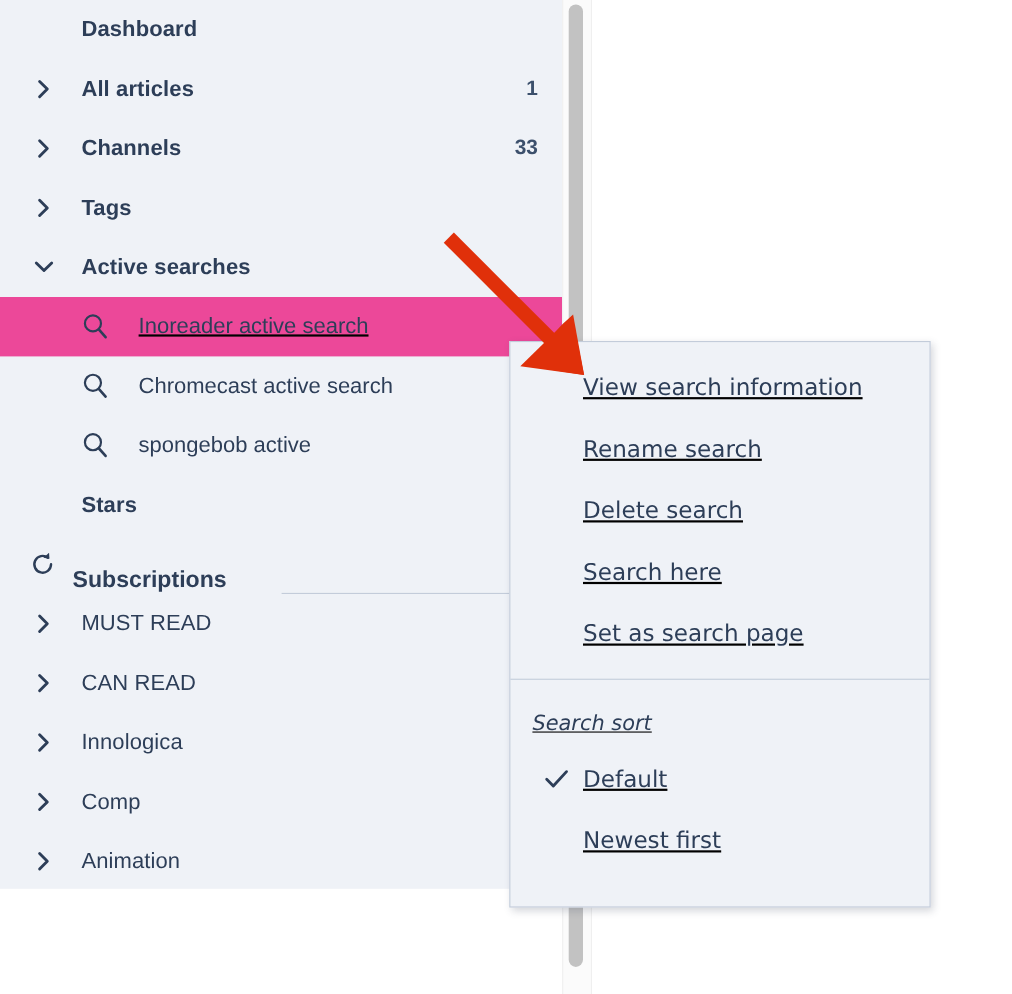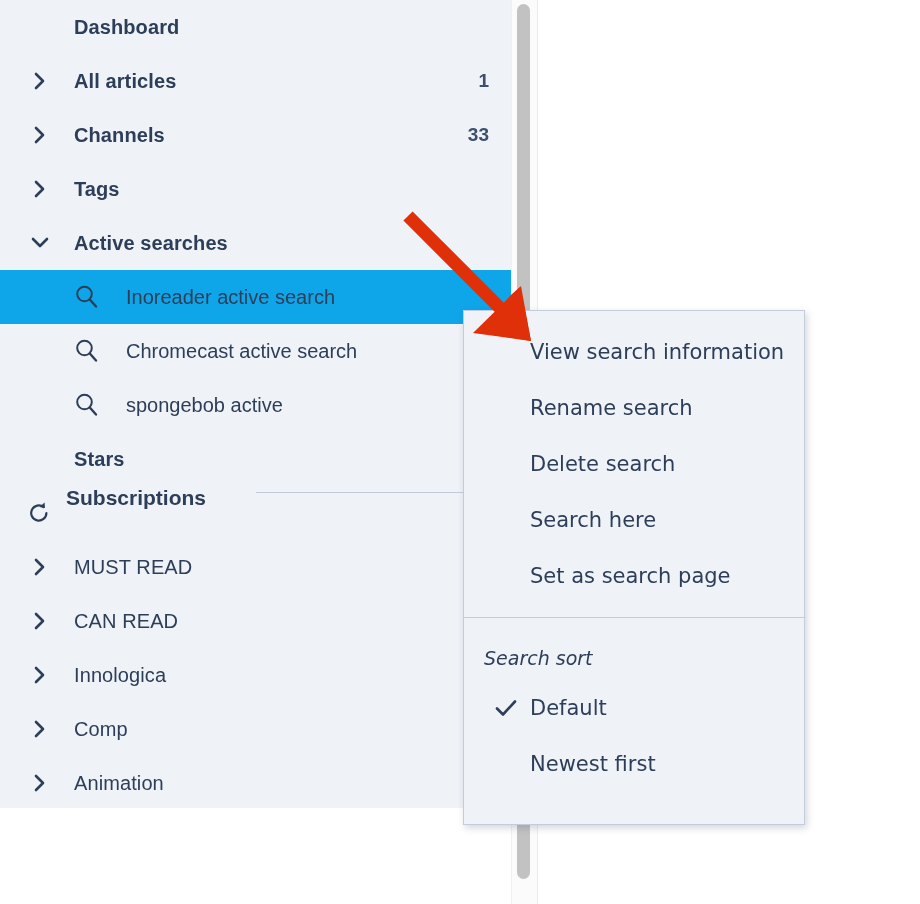--- a/index.html
+++ b/index.html
@@ -67,21 +67,21 @@
     font-weight: bold;
   }
 
   
   .search-row {
     position: relative;
     height: 54px;
     display: flex;
     align-items: center;
   }
-  .search-row.selected { background: #0ea5e9; }
+  .search-row.selected { background: #ec4899; text-decoration: underline; }
   .mag-icon {
     position: absolute;
     left: 74px;
     top: 50%;
     transform: translateY(-50%);
     width: 26px;
     height: 26px;
     color: #2d3e58;
   }
   .mag-icon svg { display:block; }
@@ -97,21 +97,21 @@
     height: 54px;
     display: flex;
     align-items: center;
   }
   .plain-heading .nav-label { margin-left: 74px; }
 
   
   .group-head {
     height: 54px;
     display: flex;
-    align-items: flex-start;
+    align-items: flex-end;
     position: relative;
     padding-right: 18px;
     gap: 38px;
   }
   .refresh-icon {
     position: absolute;
     left: 26px;
     top: 50%;
     transform: translateY(-50%);
     width: 26px; height: 26px;
@@ -162,26 +162,27 @@
     background: #ffffff;
     border-left: 1px solid #ececec;
     box-sizing: border-box;
   }
 
   
   .context-menu {
     position: absolute;
     left: 463px;
     top: 310px;
-    width: 342px;
+    width: 383px;
     background: #eff2f7;
     border: 1px solid #c3ccda;
     box-sizing: border-box;
     box-shadow: 2px 3px 7px rgba(60,70,90,0.22);
     z-index: 20;
+    text-decoration: underline;
   }
   .menu-section { padding: 13px 0 13px 0; }
   .menu-section.second {
     border-top: 1px solid #c3ccda;
     padding-top: 18px;
     padding-bottom: 32px;
   }
   .menu-item {
     height: 56px;
     display: flex;

